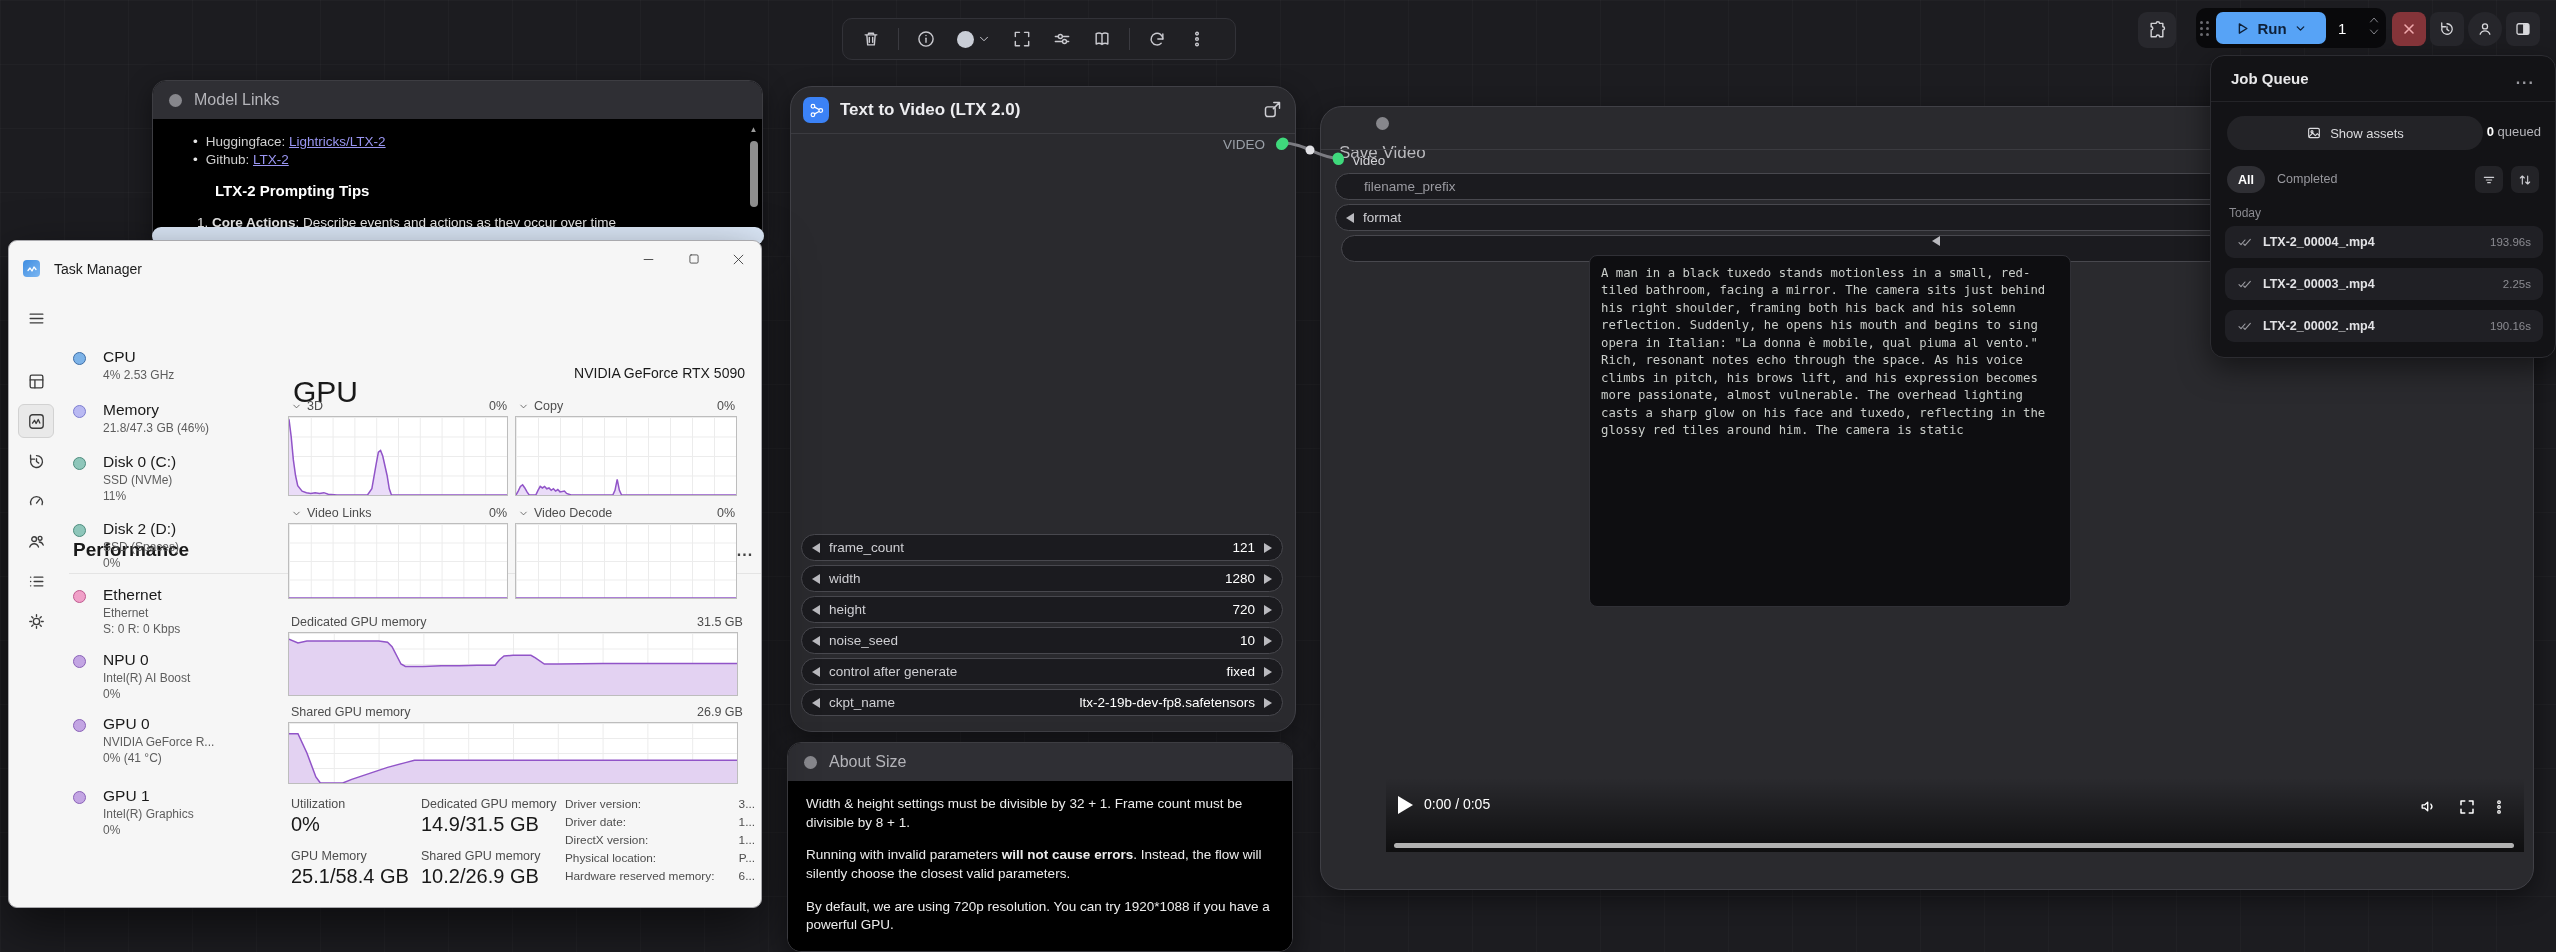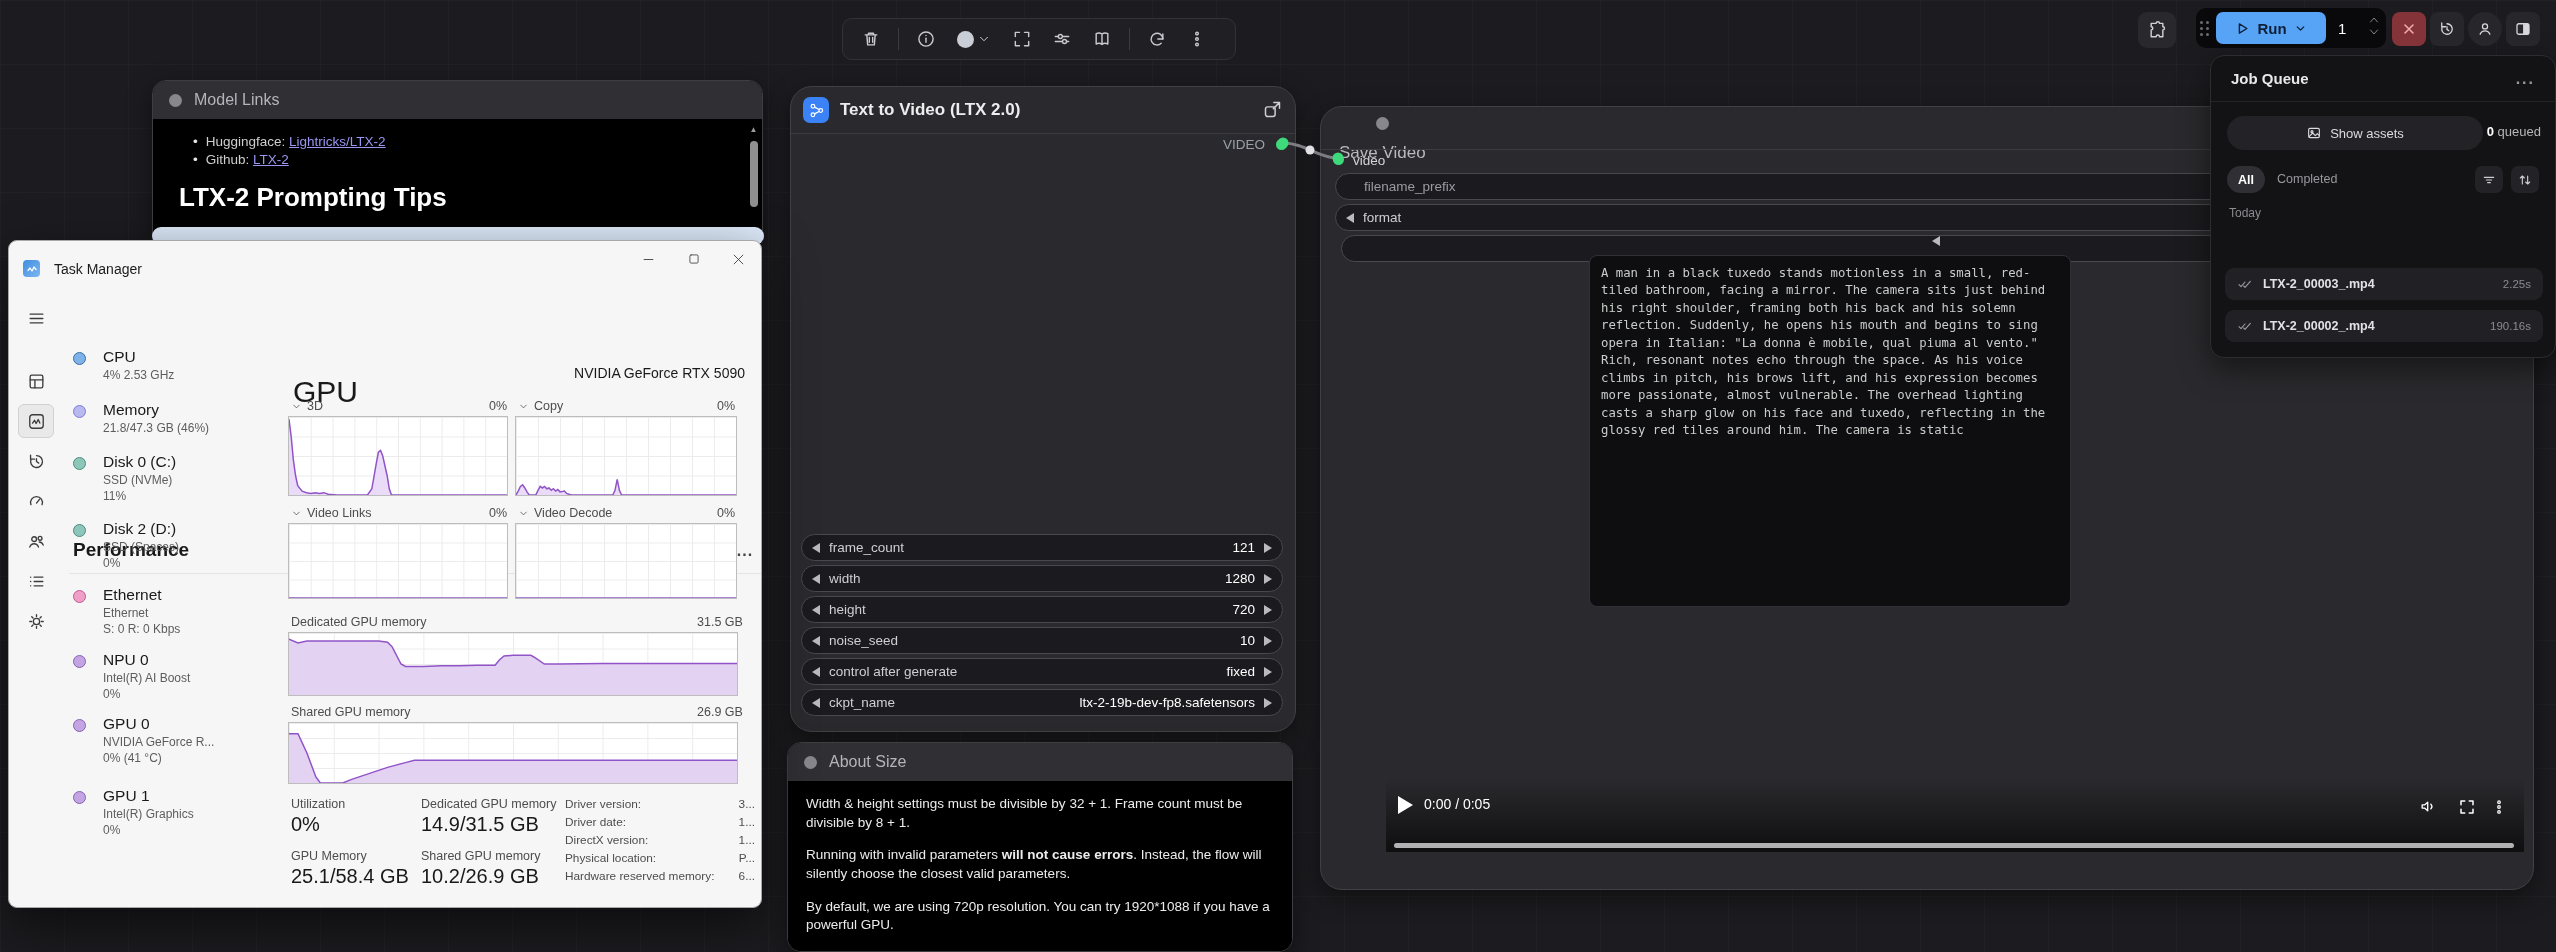--- a/index.html
+++ b/index.html
@@ -116,21 +116,21 @@
   .stat-l { position:absolute; font-size:12.5px; color:#4d4d4d; }
   .stat-v { position:absolute; font-size:20px; color:#191919; }
   .kvrow { position:absolute; left:556px; width:190px; display:flex; justify-content:space-between;
     font-size:11.8px; color:#4d4d4d; }
 
   
   .ml-body { position:absolute; left:0; top:38px; right:0; bottom:0; background:#000; padding:12px 26px; font-size:13.5px; color:#e6e6e6; }
   .ml-body .lk { color:#9a96f2; text-decoration:underline; }
   .ml-li { display:flex; gap:8px; margin:3px 0 3px 14px; }
   .ml-li .b { color:#cfcfcf; }
-  .ml-h1 { font-size:26px; font-weight:700; color:#fff; margin-top:15px; }
+  .ml-h1 { font-size:15px; font-weight:700; color:#fff; margin-top:15px;margin-left:36px; }
   .ml-tip { margin-top:16px; margin-left:18px; }
   .mlsb { position:absolute; right:3px; top:44px; width:11px; bottom:4px; }
   .mlsb .up { width:11px; height:14px; color:#9a9a9a; font-size:8px; text-align:center; }
   .mlsb .thumb { width:8px; height:66px; margin:2px auto; background:#8f8f8f; border-radius:4px; }
 
   
   .vplayer { position:absolute; left:1386px; top:272px; width:1138px; height:580px; background:#000; overflow:hidden; }
   .vp-controls { position:absolute; left:0; right:0; bottom:0; height:74px;
     background:linear-gradient(transparent, rgba(0,0,0,.65)); z-index:9; }
   .vp-time { position:absolute; left:38px; bottom:40px; font-size:14px; color:#fff; }
@@ -332,20 +332,27 @@
     <svg class="ic" width="16" height="16" viewBox="0 0 24 24">
         <path d="M5 8h14M8 12h8M10 16h4"></path>
       </svg>
   </div>
   <div class="jq-icobtn" style="right:16px">
     <svg class="ic" width="16" height="16" viewBox="0 0 24 24">
         <path d="M8 18V6M5 9l3-3 3 3M16 6v12M13 15l3 3 3-3"></path>
       </svg>
   </div>
   <div class="jq-today">Today</div>
+  <div class="jq-item" style="top:170px">
+    <svg class="ic" width="16" height="16" viewBox="0 0 24 24" style="color:#9a9aa0">
+        <path d="M3 13l3 3 6-7M10 15l2 2 8-9"></path>
+      </svg>
+    <span class="nm">LTX-2_00004_.mp4</span>
+    <span class="dur">193.96s</span>
+  </div>
   <div class="jq-item" style="top:212px">
     <svg class="ic" width="16" height="16" viewBox="0 0 24 24" style="color:#9a9aa0">
         <path d="M3 13l3 3 6-7M10 15l2 2 8-9"></path>
       </svg>
     <span class="nm">LTX-2_00003_.mp4</span>
     <span class="dur">2.25s</span>
   </div>
   <div class="jq-item" style="top:254px">
     <svg class="ic" width="16" height="16" viewBox="0 0 24 24" style="color:#9a9aa0">
         <path d="M3 13l3 3 6-7M10 15l2 2 8-9"></path>

